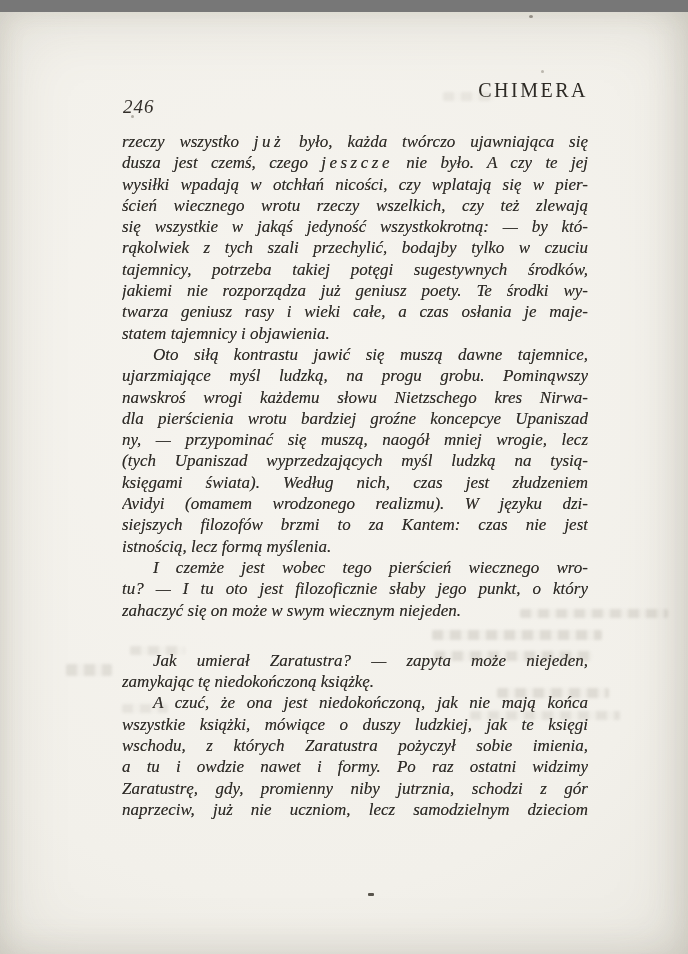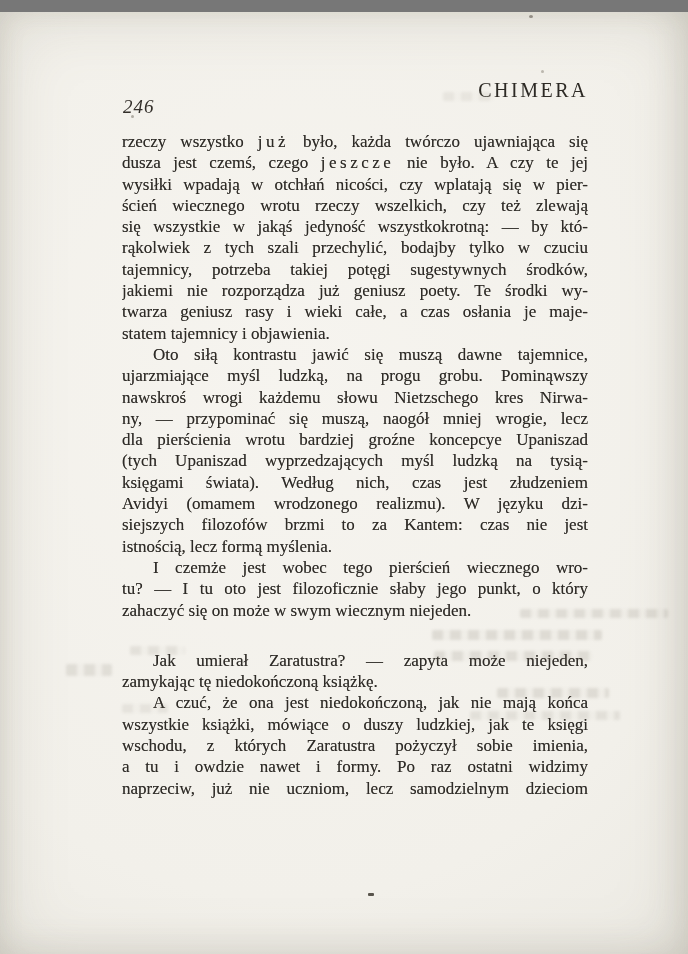--- a/index.html
+++ b/index.html
@@ -30,21 +30,21 @@
     position:absolute;right:100px;top:67px;
     font-size:20px;letter-spacing:2.5px;
     color:#2d2a25;
   }
   
   .page-body{
     position:absolute;left:122px;top:119px;width:466px;
     font-size:17px;line-height:21.3px;
     text-shadow:0 0 0.4px rgba(46,43,39,0.55);
   }
-  .para{margin:0;}
+  .para{margin:0;font-style:italic;}
   .para.break{margin-top:29px;}
   .line{
     text-align:justify;
     text-align-last:justify;
     height:21.3px;
     overflow:hidden;
     white-space:normal;
   }
   .line.last{text-align-last:left;}
   .line.indent{text-indent:31px;}
@@ -81,42 +81,43 @@
         <div class="line"><span>rąkolwiek z tych szali przechylić, bodajby tylko w czuciu</span></div>
         <div class="line"><span>tajemnicy, potrzeba takiej potęgi sugestywnych środków,</span></div>
         <div class="line"><span>jakiemi nie rozporządza już geniusz poety. Te środki wy-</span></div>
         <div class="line"><span>twarza geniusz rasy i wieki całe, a czas osłania je maje-</span></div>
         <div class="line last"><span>statem tajemnicy i objawienia.</span></div>
       </div>
       <div class="para">
         <div class="line indent"><span>Oto siłą kontrastu jawić się muszą dawne tajemnice,</span></div>
         <div class="line"><span>ujarzmiające myśl ludzką, na progu grobu. Pominąwszy</span></div>
         <div class="line"><span>nawskroś wrogi każdemu słowu Nietzschego kres Nirwa-</span></div>
+        <div class="line"><span>dla pierścienia wrotu bardziej groźne koncepcye Upaniszad</span></div>
         <div class="line"><span>ny, — przypominać się muszą, naogół mniej wrogie, lecz</span></div>
-        <div class="line"><span>dla pierścienia wrotu bardziej groźne koncepcye Upaniszad</span></div>
         <div class="line"><span>(tych Upaniszad wyprzedzających myśl ludzką na tysią-</span></div>
         <div class="line"><span>księgami świata). Według nich, czas jest złudzeniem</span></div>
         <div class="line"><span>Avidyi (omamem wrodzonego realizmu). W języku dzi-</span></div>
         <div class="line"><span>siejszych filozofów brzmi to za Kantem: czas nie jest</span></div>
         <div class="line last"><span>istnością, lecz formą myślenia.</span></div>
       </div>
       <div class="para">
         <div class="line indent"><span>I czemże jest wobec tego pierścień wiecznego wro-</span></div>
         <div class="line"><span>tu? — I tu oto jest filozoficznie słaby jego punkt, o który</span></div>
         <div class="line last"><span>zahaczyć się on może w swym wiecznym niejeden.</span></div>
       </div>
       <div class="para break">
         <div class="line indent"><span>Jak umierał Zaratustra? — zapyta może niejeden,</span></div>
         <div class="line last"><span>zamykając tę niedokończoną książkę.</span></div>
       </div>
       <div class="para">
         <div class="line indent"><span>A czuć, że ona jest niedokończoną, jak nie mają końca</span></div>
         <div class="line"><span>wszystkie książki, mówiące o duszy ludzkiej, jak te księgi</span></div>
         <div class="line"><span>wschodu, z których Zaratustra pożyczył sobie imienia,</span></div>
         <div class="line"><span>a tu i owdzie nawet i formy. Po raz ostatni widzimy</span></div>
+        <div class="line"><span>Zaratustrę, gdy, promienny niby jutrznia, schodzi z gór</span></div>
         <div class="line"><span>naprzeciw, już nie uczniom, lecz samodzielnym dzieciom</span></div>
       </div>
     </main>
 
   <div class="smudge" style="left:520px;top:597px;width:148px;height:9px;opacity:.30;"></div>
   <div class="smudge" style="left:432px;top:618px;width:170px;height:10px;opacity:.32;"></div>
   <div class="smudge" style="left:434px;top:639px;width:158px;height:10px;opacity:.30;"></div>
   <div class="smudge" style="left:497px;top:676px;width:112px;height:10px;opacity:.30;"></div>
   <div class="smudge" style="left:470px;top:699px;width:150px;height:9px;opacity:.24;"></div>
   <div class="smudge" style="left:66px;top:652px;width:46px;height:12px;opacity:.28;"></div>

